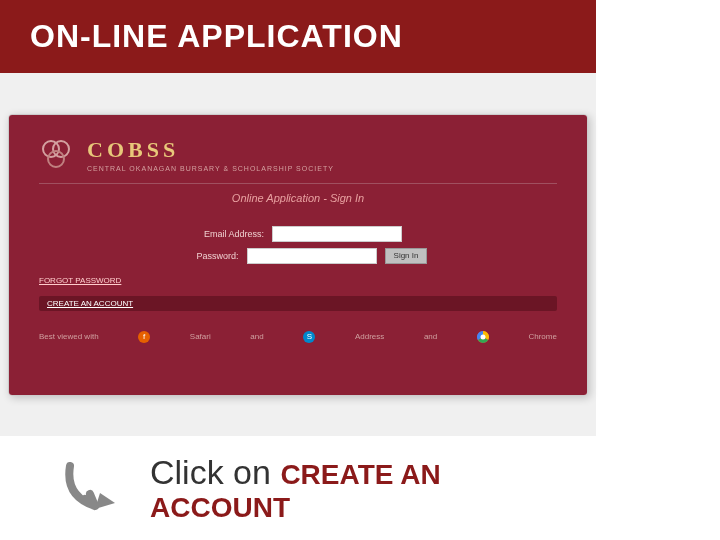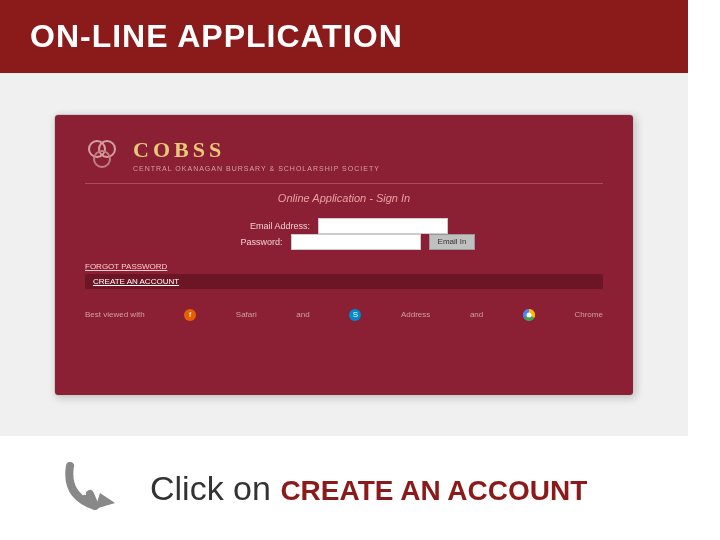--- a/index.html
+++ b/index.html
@@ -6,21 +6,21 @@
 
     body {
       width: 720px;
       height: 540px;
       background: #ffffff;
       font-family: Arial, sans-serif;
       overflow: hidden;
     }
 
     .page-wrapper {
-      width: 688px;
+      width: 596px;
       height: 540px;
       background: #ffffff;
       display: flex;
       flex-direction: column;
       align-items: center;
     }
 
     
     .title-bar {
       width: 100%;
@@ -102,28 +102,29 @@
     .cobss-divider {
       border: none;
       border-top: 1px solid #a05060;
       margin: 8px 0;
     }
 
     .cobss-signin-title {
       color: #e8a0a0;
       font-size: 11px;
       text-align: center;
-      margin-bottom: 14px;
+      margin-bottom: 22px;
       font-style: italic;
     }
 
     .cobss-form {
       display: flex;
       flex-direction: column;
       align-items: center;
+      gap: 6px;
     }
 
     .form-row {
       display: flex;
       align-items: center;
       gap: 8px;
     }
 
     .form-label {
       color: #f0d0d0;
@@ -147,21 +148,21 @@
       font-size: 8px;
       padding: 2px 8px;
       cursor: pointer;
       height: 16px;
     }
 
     .cobss-links {
       margin-top: 12px;
       display: flex;
       flex-direction: column;
-      gap: 3px;
+      gap: 11px;
     }
 
     .cobss-link {
       color: #ffcccc;
       font-size: 8px;
       text-decoration: underline;
       cursor: pointer;
     }
 
     .cobss-link.create {
@@ -269,21 +270,21 @@
         <div class="cobss-signin-title">Online Application - Sign In</div>
 
         <div class="cobss-form">
           <div class="form-row">
             <span class="form-label">Email Address:</span>
             <input class="form-input" type="text" style="">
           </div>
           <div class="form-row">
             <span class="form-label">Password:</span>
             <input class="form-input" type="password" style="">
-            <button class="sign-in-btn">Email In</button>
+            <button class="sign-in-btn">Sign In</button>
           </div>
         </div>
 
         <div class="cobss-links">
           <span class="cobss-link">FORGOT PASSWORD</span>
           <span class="cobss-link create">CREATE AN ACCOUNT</span>
         </div>
 
         <div class="cobss-footer">
           <span>Best viewed with</span>

